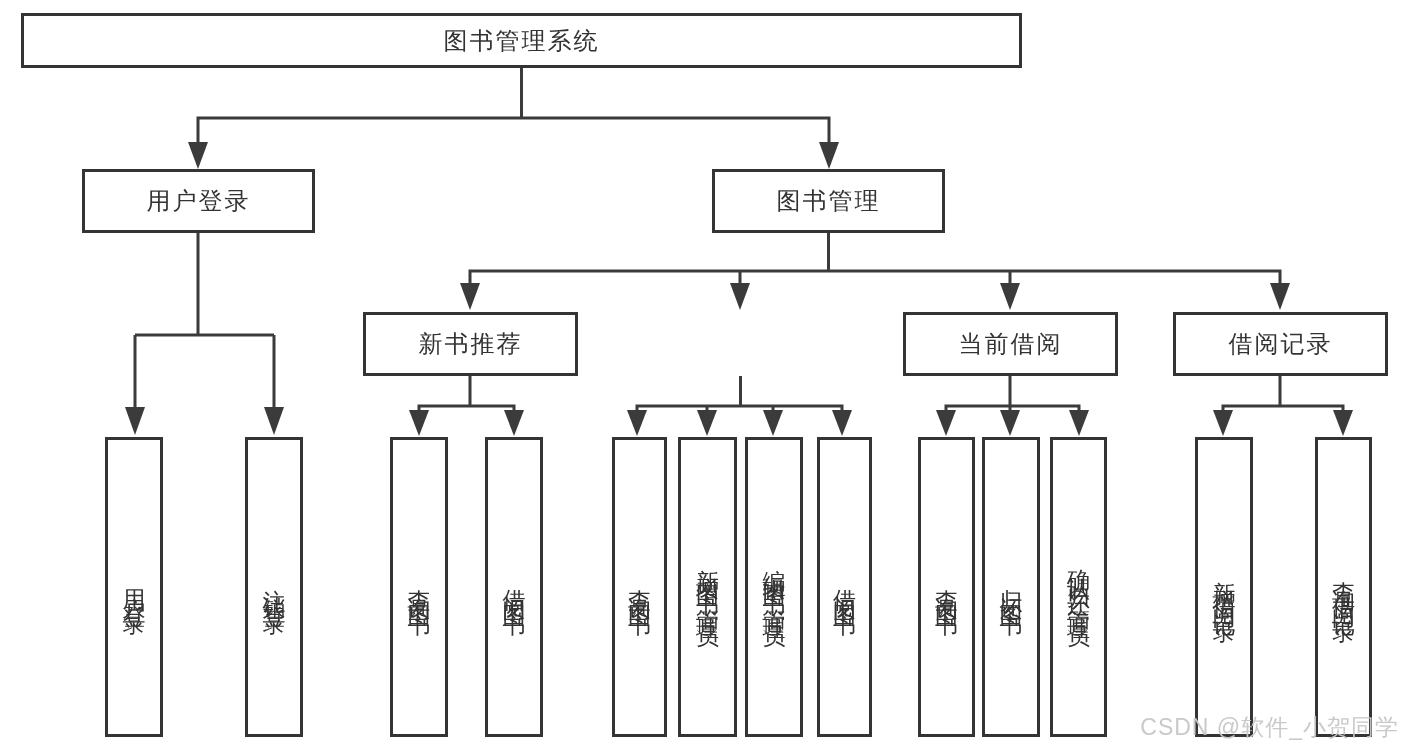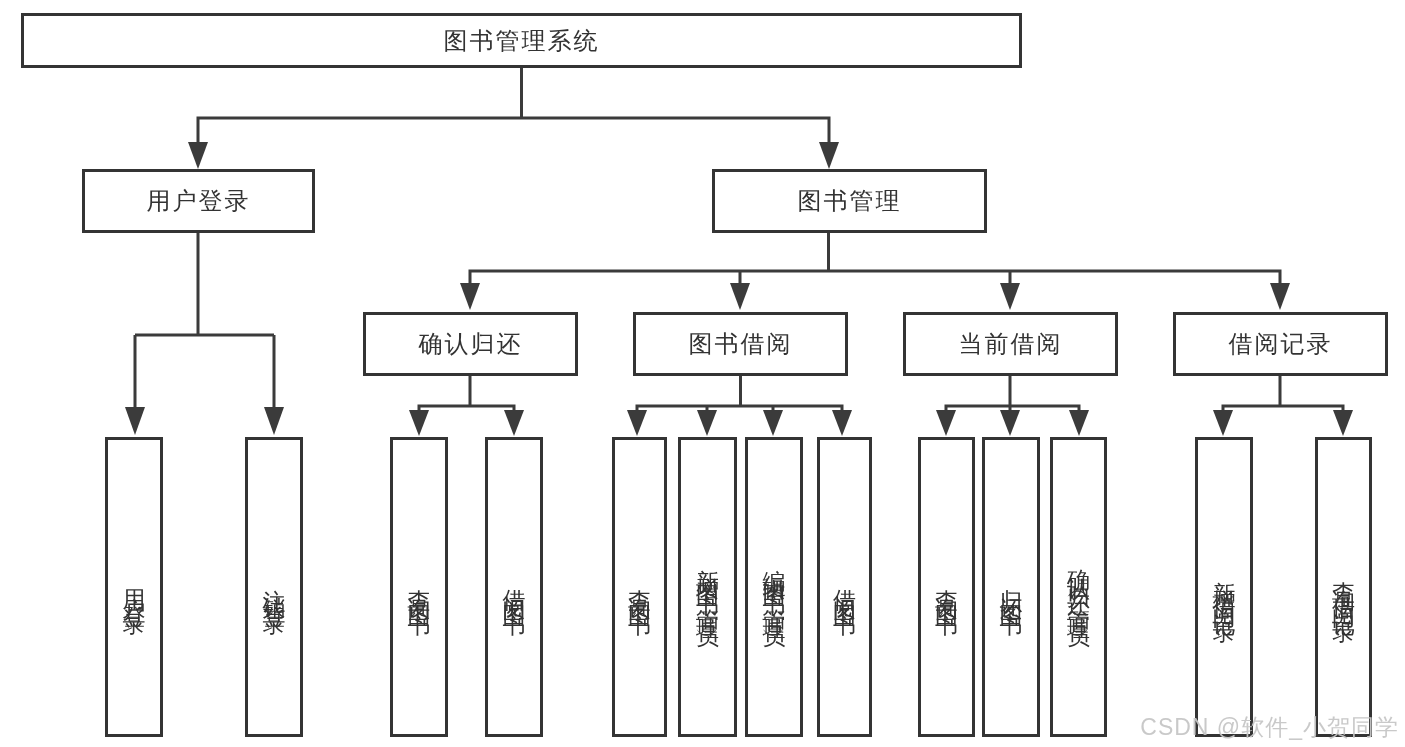--- a/index.html
+++ b/index.html
@@ -92,24 +92,23 @@
       <polygon points="1000,410 1020,410 1010,436"></polygon>
       <polygon points="1069,410 1089,410 1079,436"></polygon>
       <polygon points="1213,410 1233,410 1223,436"></polygon>
       <polygon points="1333,410 1353,410 1343,436"></polygon>
     </g>
   </svg>
 
   <div class="box hbox" style="left:21px; top:13px; width:1001px; height:55px;text-align:center;">图书管理系统</div>
 
   <div class="box hbox" style="left:82px; top:169px; width:233px; height:64px;">用户登录</div>
-  <div class="box hbox" style="left:712px; top:169px; width:275px; height:64px;">图书管理</div>
+  <div class="box hbox" style="left:712px; top:169px; width:233px; height:64px;">图书管理</div>
 
-  <div class="box hbox" style="left:363px; top:312px; width:215px; height:64px;">确认归还</div>
-  <div class="box hbox" style="left:633px; top:312px; width:215px; height:64px;">图书借阅</div>
+  <div class="box hbox" style="left:363px; top:312px; width:215px; height:64px;">新书推荐</div>
   <div class="box hbox" style="left:903px; top:312px; width:215px; height:64px;text-align:right;">当前借阅</div>
   <div class="box hbox" style="left:1173px; top:312px; width:215px; height:64px;">借阅记录</div>
 
   <div class="box vbox" style="left:105px; top:437px; width:58px; height:300px;">用户登录</div>
   <div class="box vbox" style="left:245px; top:437px; width:58px; height:300px;">注销登录</div>
 
   <div class="box vbox" style="left:390px; top:437px; width:58px; height:300px;">查询图书</div>
   <div class="box vbox" style="left:485px; top:437px; width:58px; height:300px;">借阅图书</div>
 
   <div class="box vbox" style="left:612px; top:437px; width:55px; height:300px;">查询图书</div>

